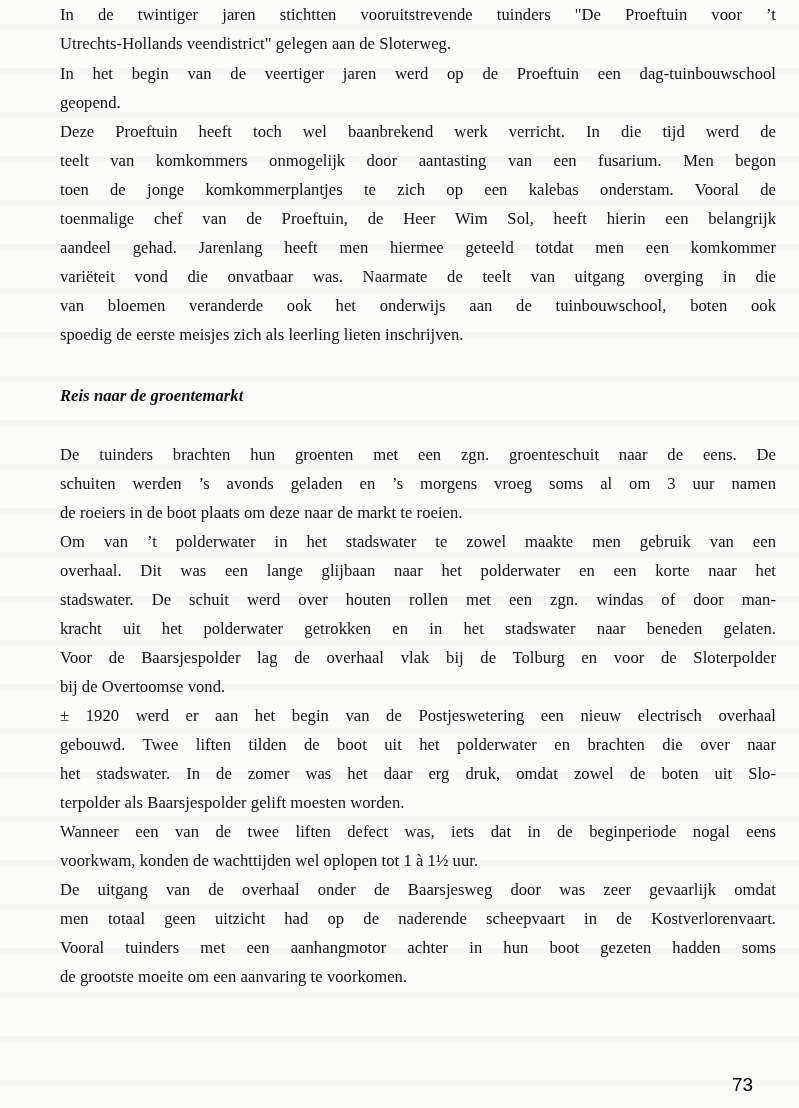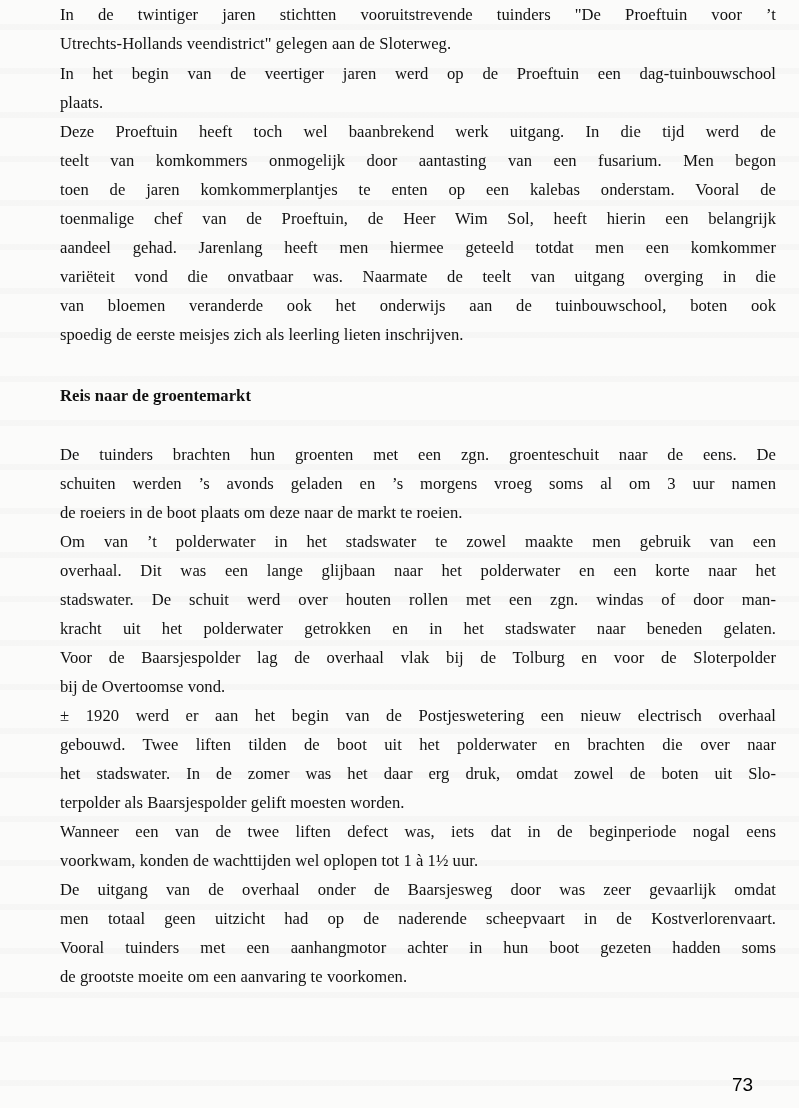--- a/index.html
+++ b/index.html
@@ -29,20 +29,21 @@
       line-height: 20px;
       white-space: nowrap;
       letter-spacing: 0.05px;
     }
     .line.just {
       text-align: justify;
       text-align-last: justify;
     }
     .heading {
       font-weight: bold;
+      font-style: italic;
     }
     .page-number {
       position: absolute;
       left: 732px;
       top: 1074px;
       font-size: 19px;
       font-family: "Liberation Sans", "DejaVu Sans", sans-serif;
       color: #000000;
     }
     .bleed {
@@ -60,25 +61,25 @@
 <body>
 
 <div class="bleed"></div>
 
 <div class="page">
 
   <div class="line just" style="top:5px">In de twintiger jaren stichtten vooruitstrevende tuinders "De Proeftuin voor ’t</div>
   <div class="line" style="top:34px">Utrechts-Hollands veendistrict" gelegen aan de Sloterweg.</div>
 
   <div class="line just" style="top:64px">In het begin van de veertiger jaren werd op de Proeftuin een dag-tuinbouwschool</div>
-  <div class="line" style="top:93px">plaats.</div>
+  <div class="line" style="top:93px">geopend.</div>
 
-  <div class="line just" style="top:122px">Deze Proeftuin heeft toch wel baanbrekend werk uitgang. In die tijd werd de</div>
+  <div class="line just" style="top:122px">Deze Proeftuin heeft toch wel baanbrekend werk verricht. In die tijd werd de</div>
   <div class="line just" style="top:151px">teelt van komkommers onmogelijk door aantasting van een fusarium. Men begon</div>
-  <div class="line just" style="top:180px">toen de jaren komkommerplantjes te enten op een kalebas onderstam. Vooral de</div>
+  <div class="line just" style="top:180px">toen de jonge komkommerplantjes te zich op een kalebas onderstam. Vooral de</div>
   <div class="line just" style="top:209px">toenmalige chef van de Proeftuin, de Heer Wim Sol, heeft hierin een belangrijk</div>
   <div class="line just" style="top:238px">aandeel gehad. Jarenlang heeft men hiermee geteeld totdat men een komkommer</div>
   <div class="line just" style="top:267px">variëteit vond die onvatbaar was. Naarmate de teelt van uitgang overging in die</div>
   <div class="line just" style="top:296px">van bloemen veranderde ook het onderwijs aan de tuinbouwschool, boten ook</div>
   <div class="line" style="top:325px">spoedig de eerste meisjes zich als leerling lieten inschrijven.</div>
 
   <div class="line heading" style="top:386px">Reis naar de groentemarkt</div>
 
   <div class="line just" style="top:445px">De tuinders brachten hun groenten met een zgn. groenteschuit naar de eens. De</div>
   <div class="line just" style="top:474px">schuiten werden ’s avonds geladen en ’s morgens vroeg soms al om 3 uur namen</div>

